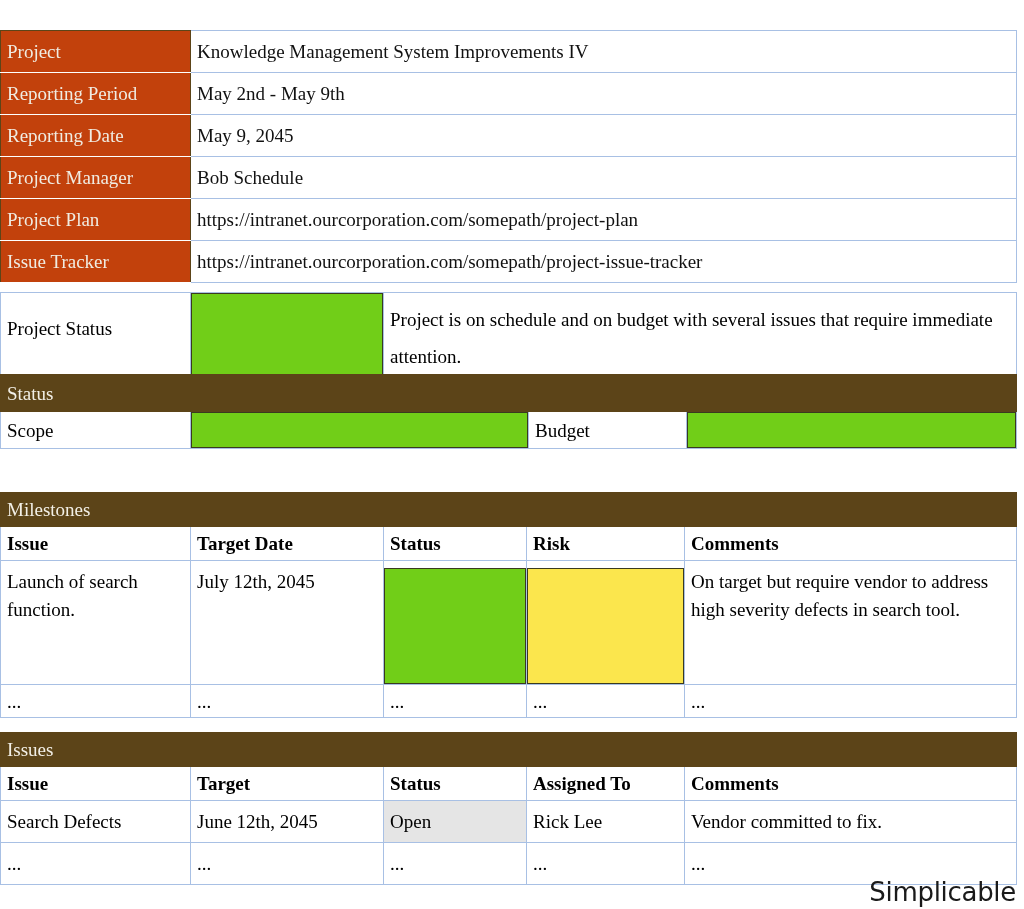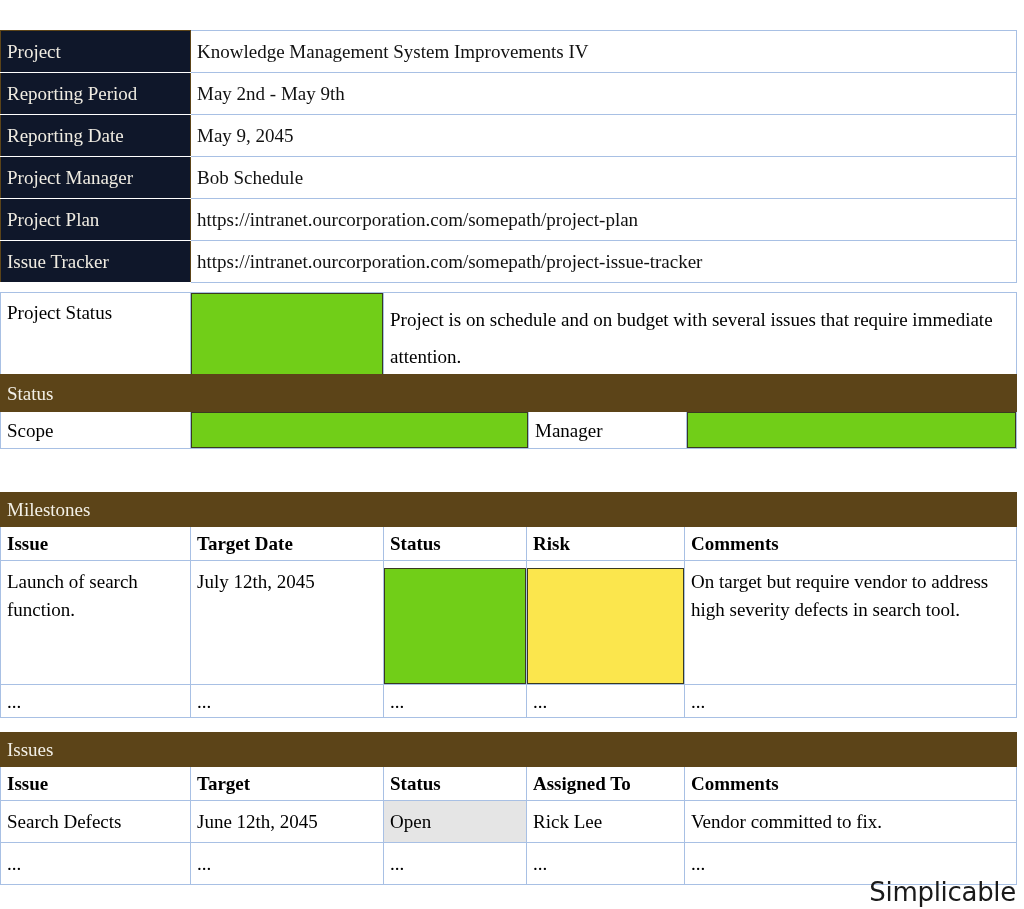--- a/index.html
+++ b/index.html
@@ -75,31 +75,31 @@
     font-weight: normal;
     text-align: left;
     background: #ffffff;
     box-sizing: border-box;
   }
 
   
   #info-table { left: 0px; top: 30px; width: 1016px; }
   #info-table td { height: 42px; }
   .lbl-cell {
-    background: #0f172a;
+    background: #c2410c;
     color: #f0ece2;
     border-color: #5c4418;
     border-bottom: 1px solid #ffffff;
   }
   .val-cell { color: #111; }
 
   
   #status-block { left: 0px; top: 292px; width: 1016px; }
   #status-block td { height: 70px; vertical-align: middle; }
-  #status-block td.psr-label { vertical-align: top; padding-top: 8px; }
+  #status-block td.psr-label { vertical-align: top; padding-top: 24px; }
   #status-block td.psr-desc  { vertical-align: top; padding-top: 8px; line-height: 37px; }
   .swatch-cell {
     padding: 0;
     border: 1px solid #a8c0e4;
   }
   .swatch {
     width: 100%;
     height: 100%;
     border: 1px solid #3a3a20;
     box-sizing: border-box;
@@ -207,21 +207,21 @@
     </colgroup>
     <tbody>
       <tr class="section-bar">
         <td colspan="4">Status</td>
       </tr>
       <tr>
         <td>Scope</td>
         <td class="cellfill">
           <div class="swatch" id="sw-scope" style="background: rgb(113, 206, 24);"></div>
         </td>
-        <td>Manager</td>
+        <td>Budget</td>
         <td class="cellfill">
           <div class="swatch" id="sw-budget" style="background: rgb(113, 206, 24);"></div>
         </td>
       </tr>
     </tbody>
   </table>
 
   <table id="milestones">
     <colgroup>
       <col style="width:190px">

